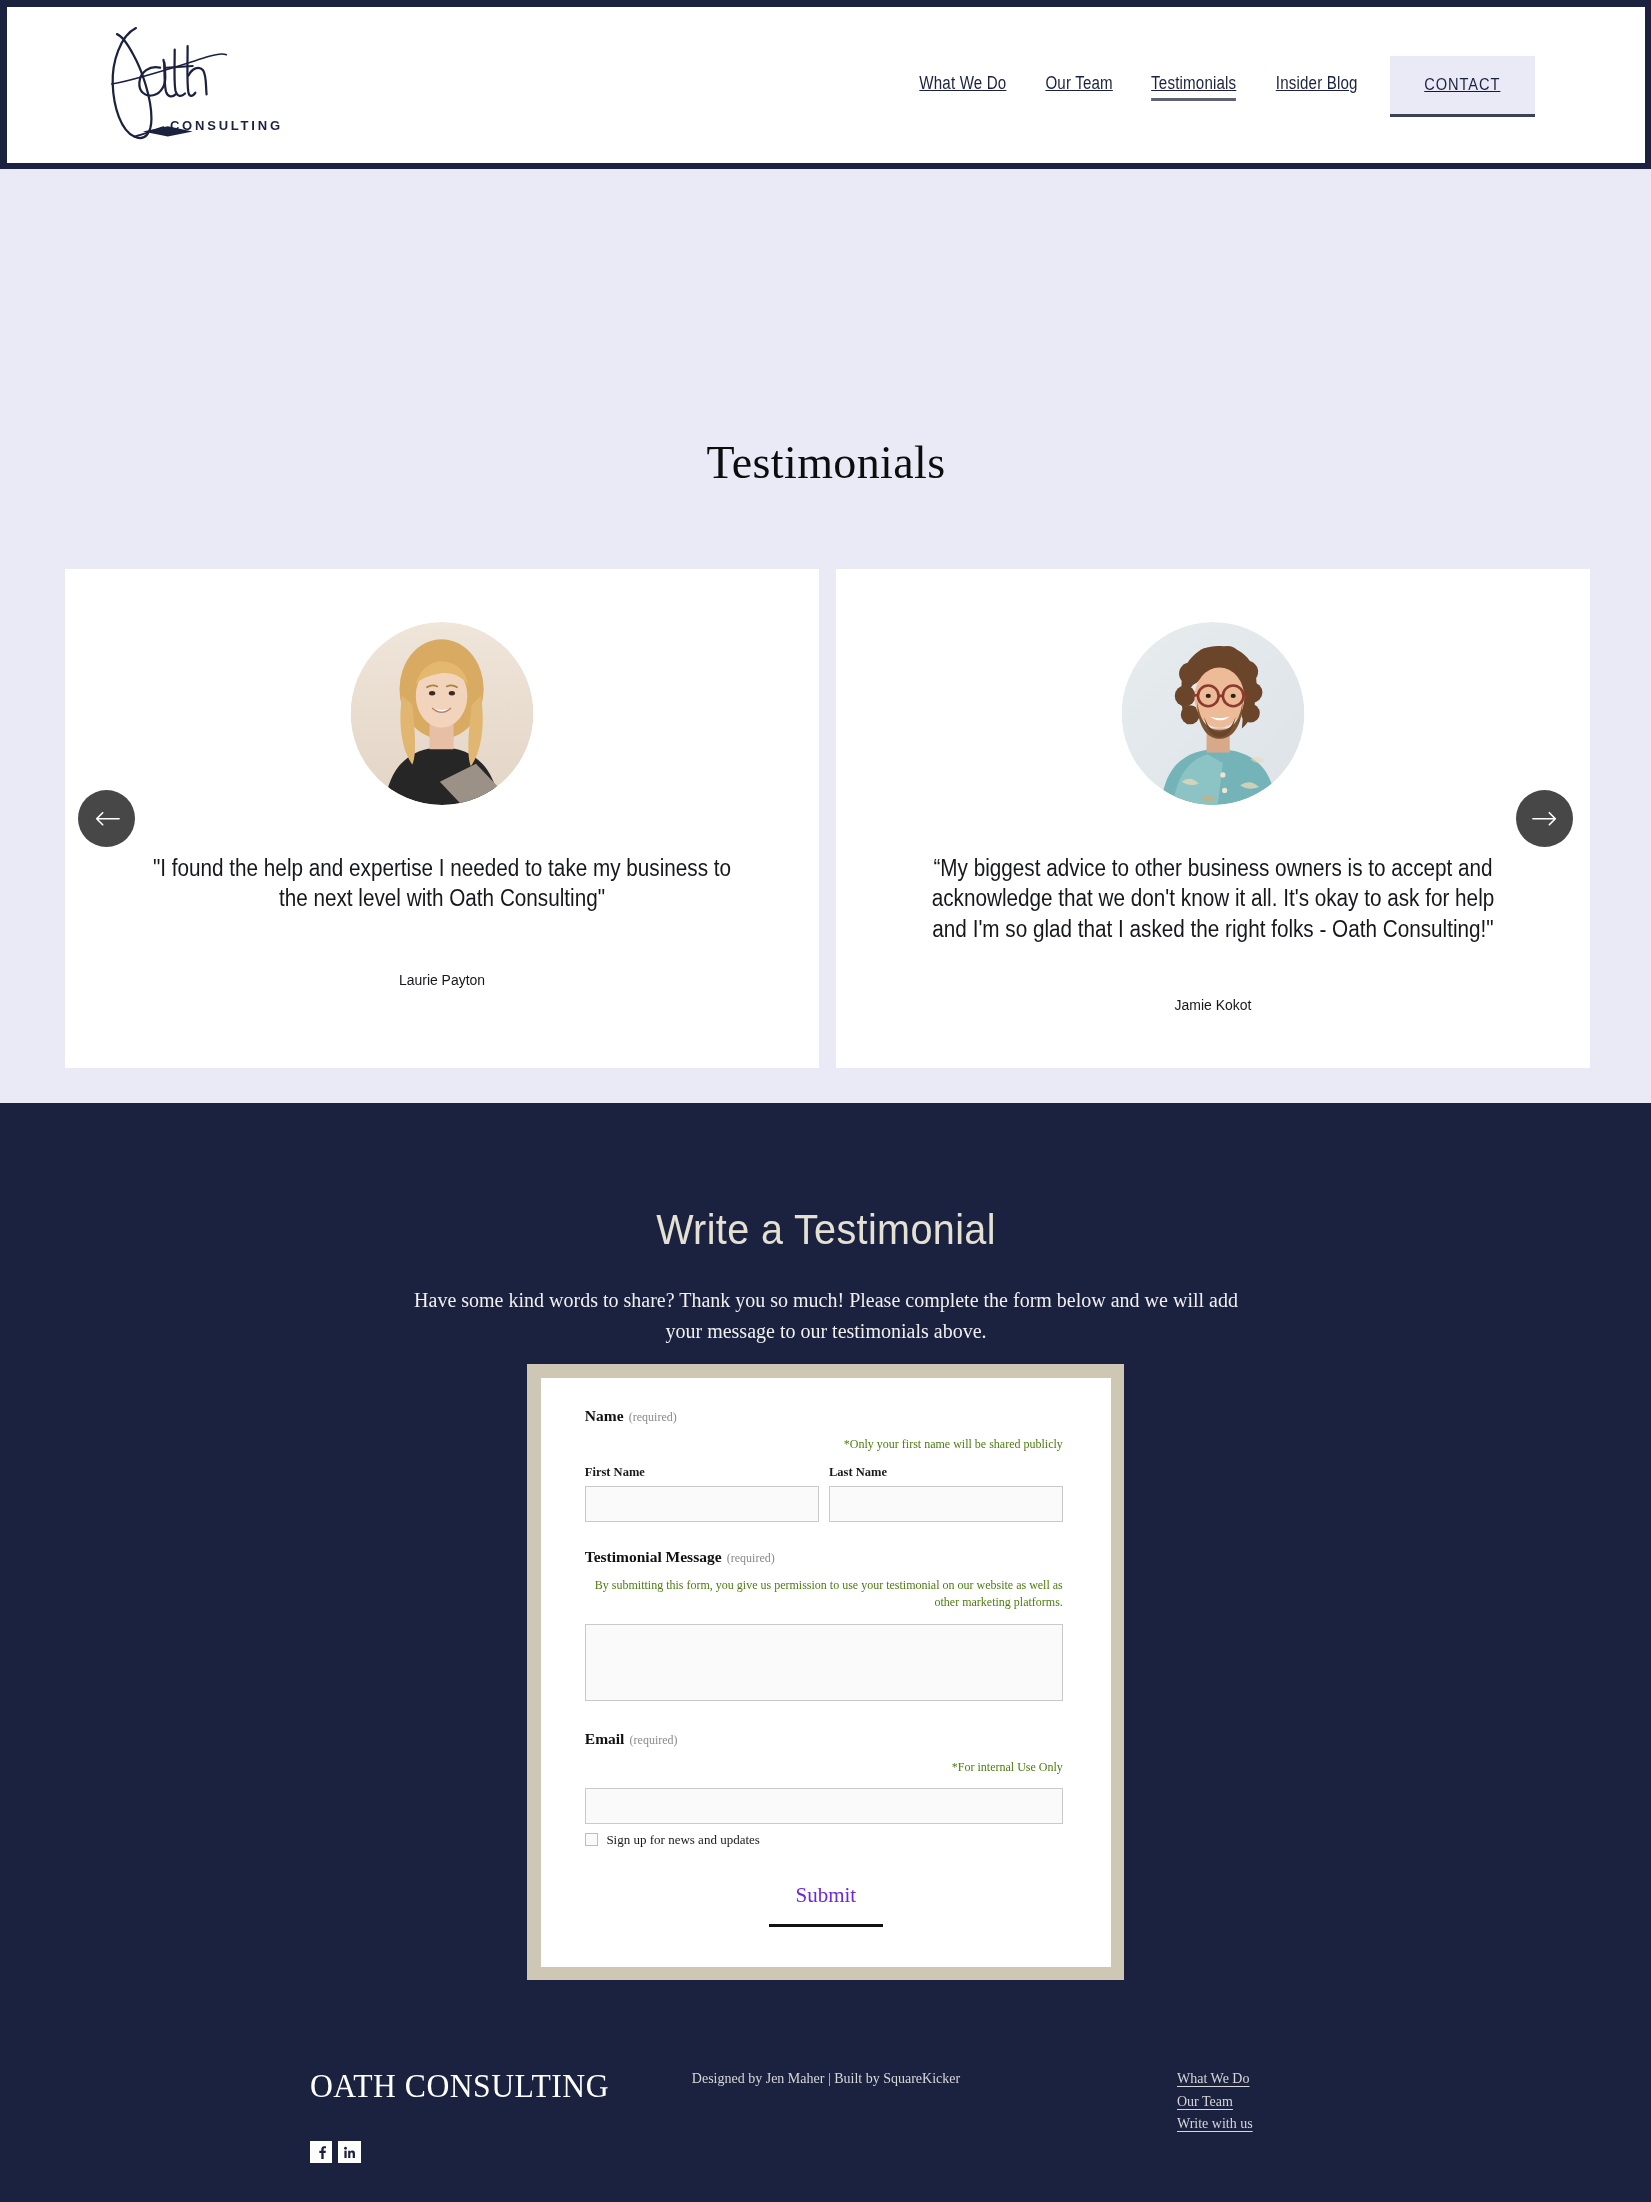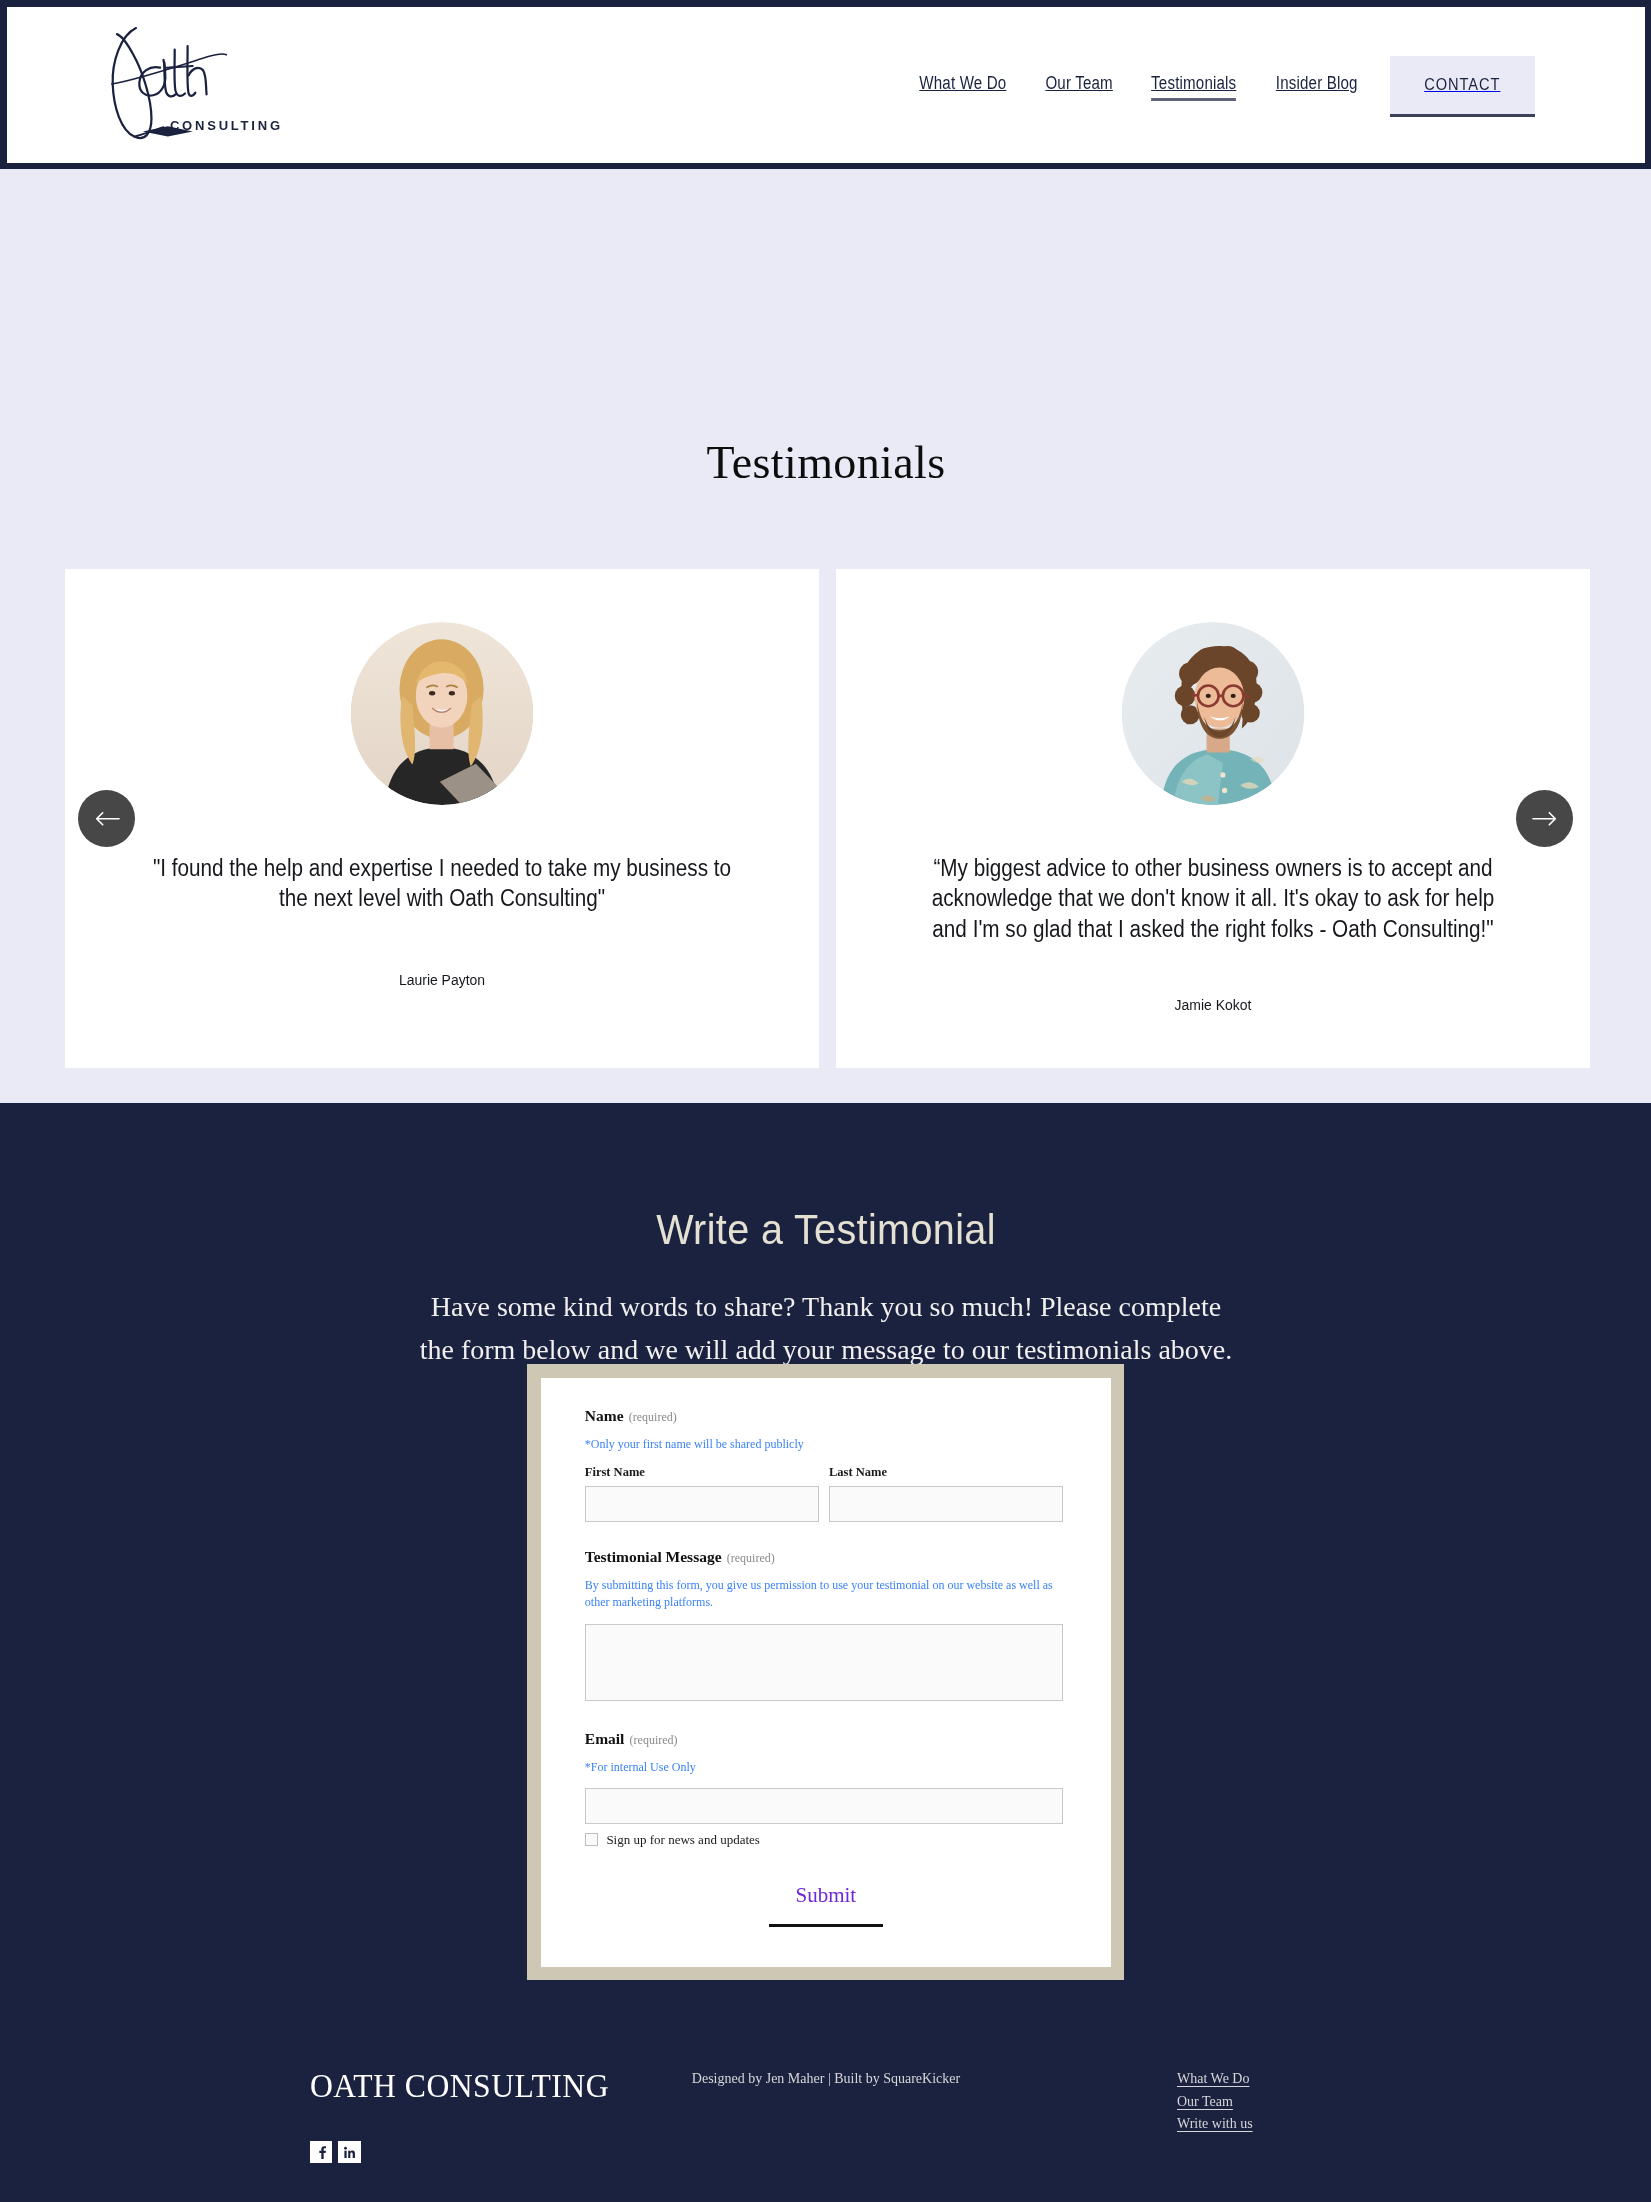--- a/index.html
+++ b/index.html
@@ -224,21 +224,21 @@
     letter-spacing: 0.4px;
     transform: scaleX(0.92);
   }
   .write-sub {
     position: absolute;
     top: 1285px;
     left: 413px;
     width: 826px;
     text-align: center;
     font-family: "Liberation Serif", serif;
-    font-size: 28px;
+    font-size: 20px;
     line-height: 1.55;
     color: #f1f0ef;
   }
 
   
   .form-frame {
     position: absolute;
     top: 1364px;
     left: 527px;
     width: 597px;
@@ -263,23 +263,24 @@
   }
   .fld-req {
     font-family: "Liberation Serif", serif;
     font-size: 12px;
     color: #8a8a8a;
     margin-left: 5.2px;
   }
   .fld-note {
     font-family: "Liberation Serif", serif;
     font-size: 12px;
-    color: #3b82f6;
+    color: #4d7c0f;
     margin-top: 11.2px;
     line-height: 1.45;
+    text-align: right;
   }
   .row { display: flex; gap: 10.3px; margin-top: 12px; align-items: center; }
   .col { flex: 1; }
   .sub-label {
     font-family: "Liberation Serif", serif;
     font-size: 12.5px;
     font-weight: 700;
     color: #1a1a1a;
     margin-bottom: 5.2px;
   }

